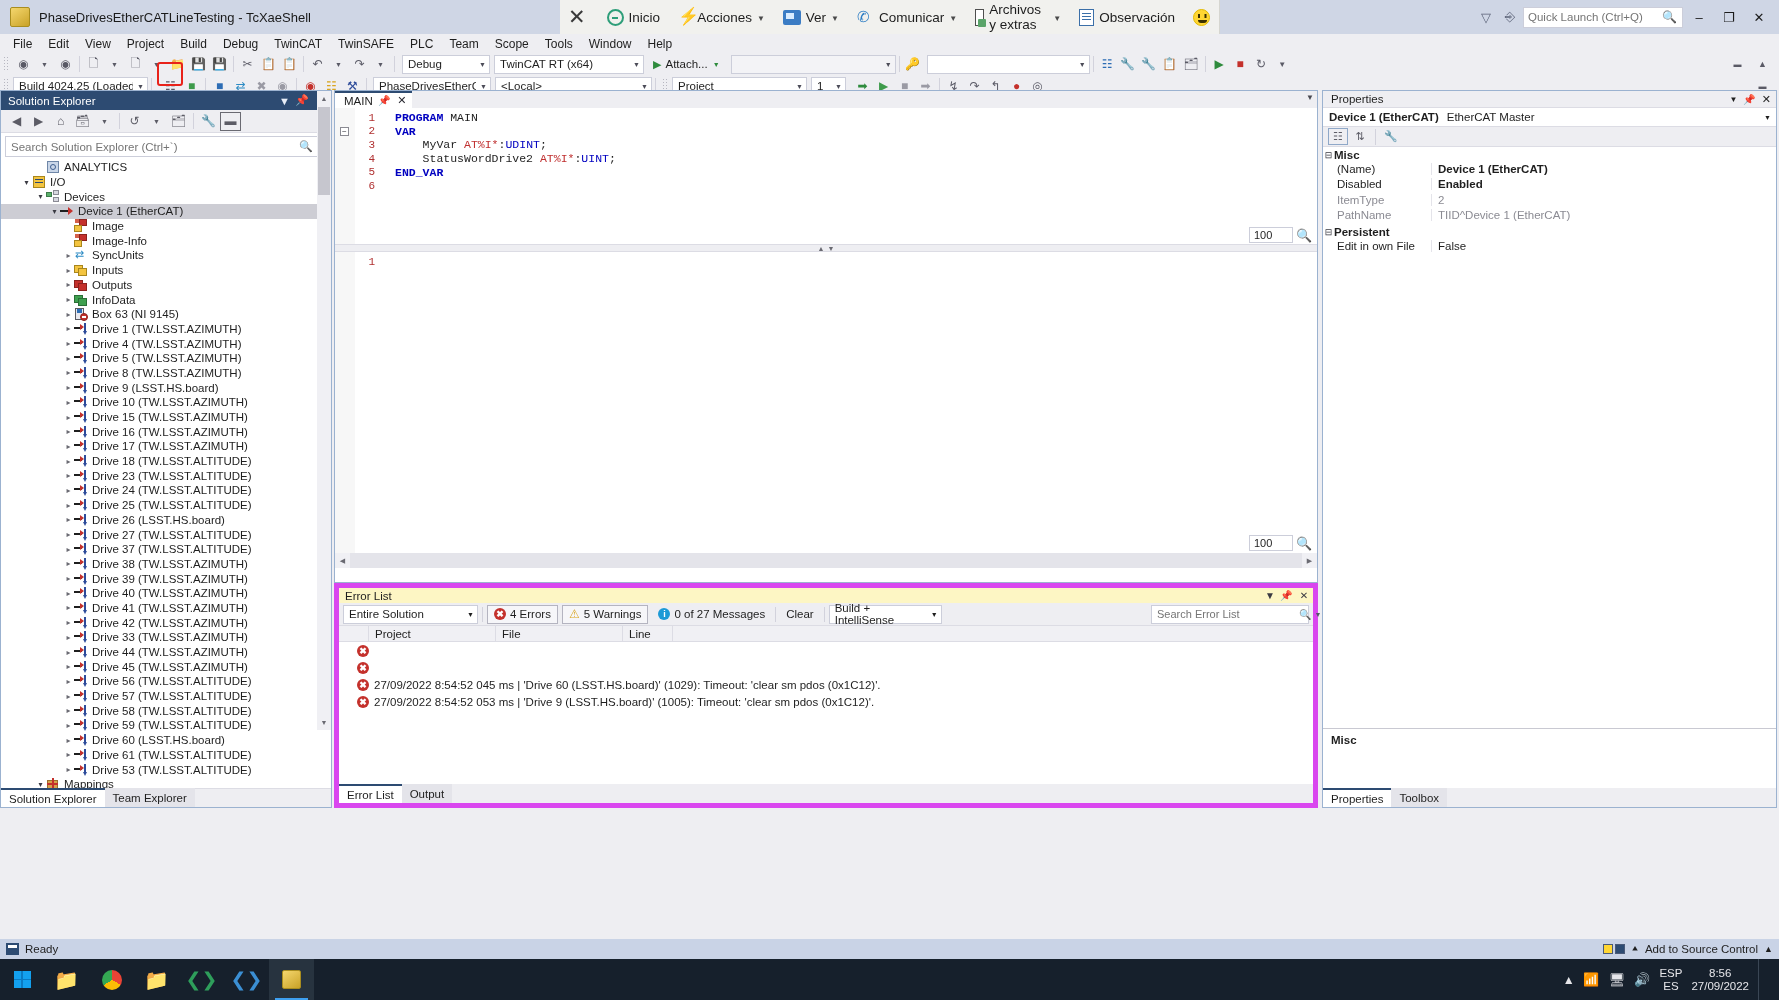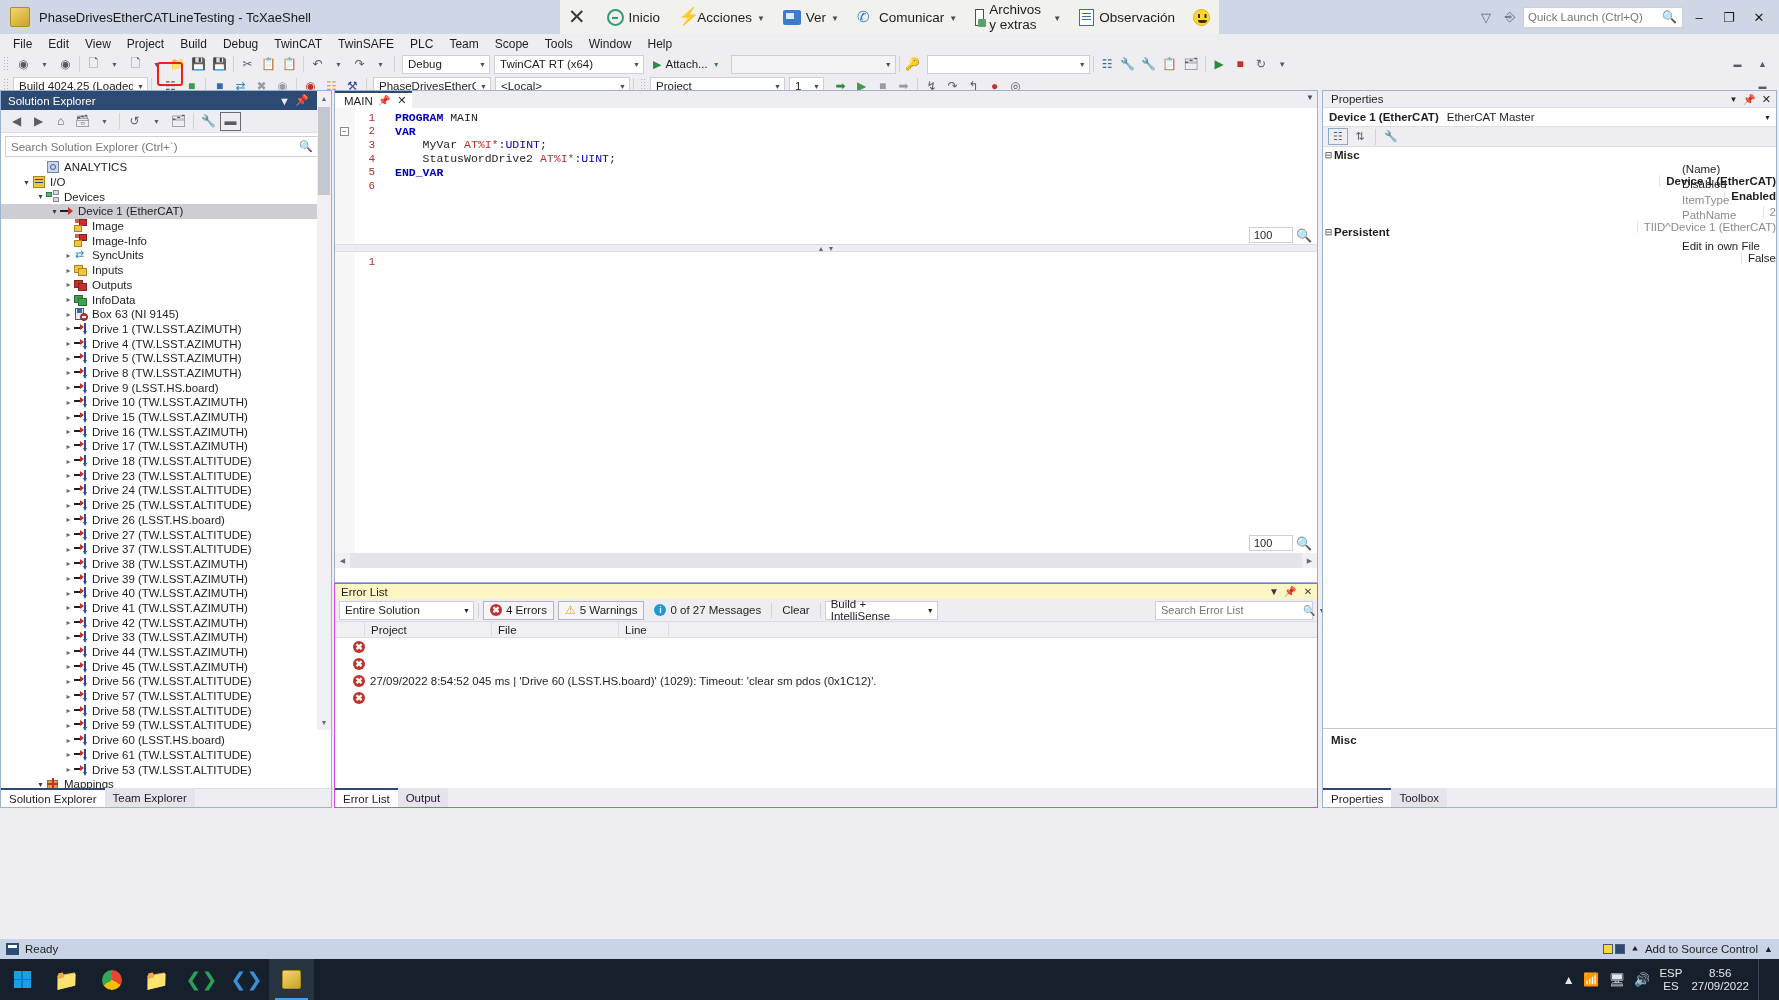--- a/index.html
+++ b/index.html
@@ -109,21 +109,21 @@
   .fold{position:absolute;left:5px;width:9px;height:9px;border:1px solid #8a8a92;background:#fff;font-size:8px;line-height:7px;text-align:center;color:#3a3a42;}
   .zoombox{position:absolute;right:24px;bottom:1px;width:44px;height:16px;background:#fff;border:1px solid #ccceda;font-size:11px;display:flex;align-items:center;padding-left:4px;}
   .magn{position:absolute;right:4px;bottom:0px;width:18px;height:18px;display:flex;align-items:center;justify-content:center;color:#2d4b72;font-size:13px;}
   .splitter{height:8px;background:#eeeef2;display:flex;align-items:center;justify-content:center;gap:3px;border-top:1px solid #dcdce4;border-bottom:1px solid #dcdce4;}
   .splitter span{font-size:7px;color:#6a6a72;}
   .hscroll{position:absolute;left:0;bottom:0;width:100%;height:15px;background:#f0f0f4;display:flex;align-items:center;}
   .hs-ar{width:15px;height:15px;display:flex;align-items:center;justify-content:center;font-size:7px;color:#6a6a72;}
   .hs-track{flex:1;height:15px;background:#e4e4ea;}
 
   
-  .errlist{position:absolute;left:334px;top:583px;width:984px;height:225px;border:1px solid #d946ef;background:#fff;}
+  .errlist{position:absolute;left:334px;top:583px;width:984px;height:225px;border:5px solid #d946ef;background:#fff;}
   .el-hdr{height:15px;background:#fdf6c4;display:flex;align-items:center;padding:0 3px 0 6px;font-size:11.5px;color:#1e1e1e;}
   .el-hdr-actions{margin-left:auto;display:flex;gap:5px;align-items:center;}
   .el-hi{width:12px;height:12px;display:flex;align-items:center;justify-content:center;font-size:10px;color:#3a3a42;}
   .el-toolbar{height:23px;background:#eeeef2;display:flex;align-items:center;gap:4px;padding:0 4px;border-bottom:1px solid #dcdce4;}
   .el-combo{height:19px;background:#fff;border:1px solid #ccceda;display:flex;align-items:center;justify-content:space-between;padding:0 3px 0 5px;font-size:11.5px;}
   .el-chip{height:19px;border:1px solid #b4b4c0;background:#f6f6f9;display:flex;align-items:center;gap:4px;padding:0 6px;font-size:11.5px;}
   .el-chip.flat{border:0;background:transparent;}
   .vsep{width:1px;height:15px;background:#d2d2dc;}
   .el-search{margin-left:auto;height:19px;width:158px;background:#fff;border:1px solid #ccceda;display:flex;align-items:center;padding:0 3px 0 5px;}
   .el-search input{border:0;outline:0;flex:1;font-size:11px;color:#6d6d6d;font-family:inherit;}
@@ -137,21 +137,21 @@
   .el-tab.active{background:#fff;border-top:2px solid #2d4b72;}
 
   
   .props{position:absolute;left:1322px;top:90px;width:455px;height:718px;background:#fff;border:1px solid #9bb2d0;}
   .pr-title{height:17px;background:#eeeef2;display:flex;align-items:center;padding:0 5px 0 8px;font-size:11.5px;border-bottom:1px solid #dcdce4;}
   .pr-sub{height:19px;display:flex;align-items:center;padding:0 5px 0 6px;font-size:11.5px;background:#fff;border-bottom:1px solid #dcdce4;}
   .pr-tools{height:20px;background:#eeeef2;display:flex;align-items:center;gap:2px;padding-left:5px;border-bottom:1px solid #dcdce4;}
   .pr-tb{width:20px;height:17px;display:flex;align-items:center;justify-content:center;font-size:11px;color:#5c5c66;}
   .pr-grp{height:15.5px;display:flex;align-items:center;font-size:11.5px;font-weight:bold;background:#fff;}
   .pr-grp .exp{width:11px;text-align:center;font-size:9px;font-weight:normal;color:#3a3a42;}
-  .pr-row{height:15.5px;display:flex;align-items:flex-end;font-size:11.5px;flex-direction:column;}
+  .pr-row{height:15.5px;display:flex;align-items:flex-start;font-size:11.5px;}
   .pr-k{width:108px;padding-left:14px;color:#1e1e1e;}
   .pr-k.dim{color:#8b8b93;}
   .pr-v{flex:1;padding-left:6px;border-left:1px solid #e4e4ea;}
   .pr-v.bold{font-weight:bold;}
   .pr-desc{position:absolute;left:0;bottom:19px;width:100%;height:60px;border-top:1px solid #c9c9d2;padding:5px 8px;font-size:11.5px;font-weight:bold;}
   .pr-tabs{position:absolute;left:0;bottom:0;width:100%;height:19px;background:#eeeef2;display:flex;align-items:center;}
 
   
   .statusbar{position:absolute;left:0;bottom:41px;width:1779px;height:20px;background:#c9d3e6;display:flex;align-items:center;padding:0 6px;font-size:11.5px;color:#1e1e1e;}
   .sb-flag{width:13px;height:12px;background:#2d4b72;margin-right:6px;position:relative;}
@@ -327,21 +327,21 @@
     <div class="tbtn" style="color:#9a9aa4">◉</div>
     <div class="tsep"></div>
     <div class="tbtn" style="color:#c4312c">◉</div>
     <div class="tbtn" style="color:#d9a521">☷</div>
     <div class="tbtn" style="color:#2d4b9a">⚒</div>
     <div class="tsep"></div>
     <div class="tcombo" style="width:118px;margin-left:3px">
       <span class="cv">PhaseDrivesEtherCATLine</span>
       <span class="ar">▼</span>
     </div>
-    <div class="tcombo" style="width:135px;margin-left:4px">
+    <div class="tcombo" style="width:157px;margin-left:4px">
       <span class="cv">&lt;Local&gt;</span>
       <span class="ar">▼</span>
     </div>
     <div class="tsep"></div>
     <div class="grip"></div>
     <div class="tcombo" style="width:135px">
       <span class="cv">Project</span>
       <span class="ar">▼</span>
     </div>
     <div class="tcombo" style="width:35px;margin-left:4px">
@@ -946,20 +946,21 @@
         </div>
         <div class="el-row">
           <span class="errx">✖</span>
         </div>
         <div class="el-row">
           <span class="errx">✖</span>
           <span style="width: 690px; overflow: hidden; white-space: nowrap;">27/09/2022 8:54:52 045 ms  | 'Drive 60 (LSST.HS.board)' (1029): Timeout: 'clear sm pdos (0x1C12)'.</span>
         </div>
         <div class="el-row">
           <span class="errx">✖</span>
+          <span style="width: 690px; overflow: hidden; white-space: nowrap;">27/09/2022 8:54:52 053 ms  | 'Drive 9 (LSST.HS.board)' (1005): Timeout: 'clear sm pdos (0x1C12)'.</span>
         </div>
       </div>
     <div class="el-tabs">
       <div class="el-tab active">Error List</div>
       <div class="el-tab">Output</div>
     </div>
   </div>
 
   <div class="props">
     <div class="pr-title">

